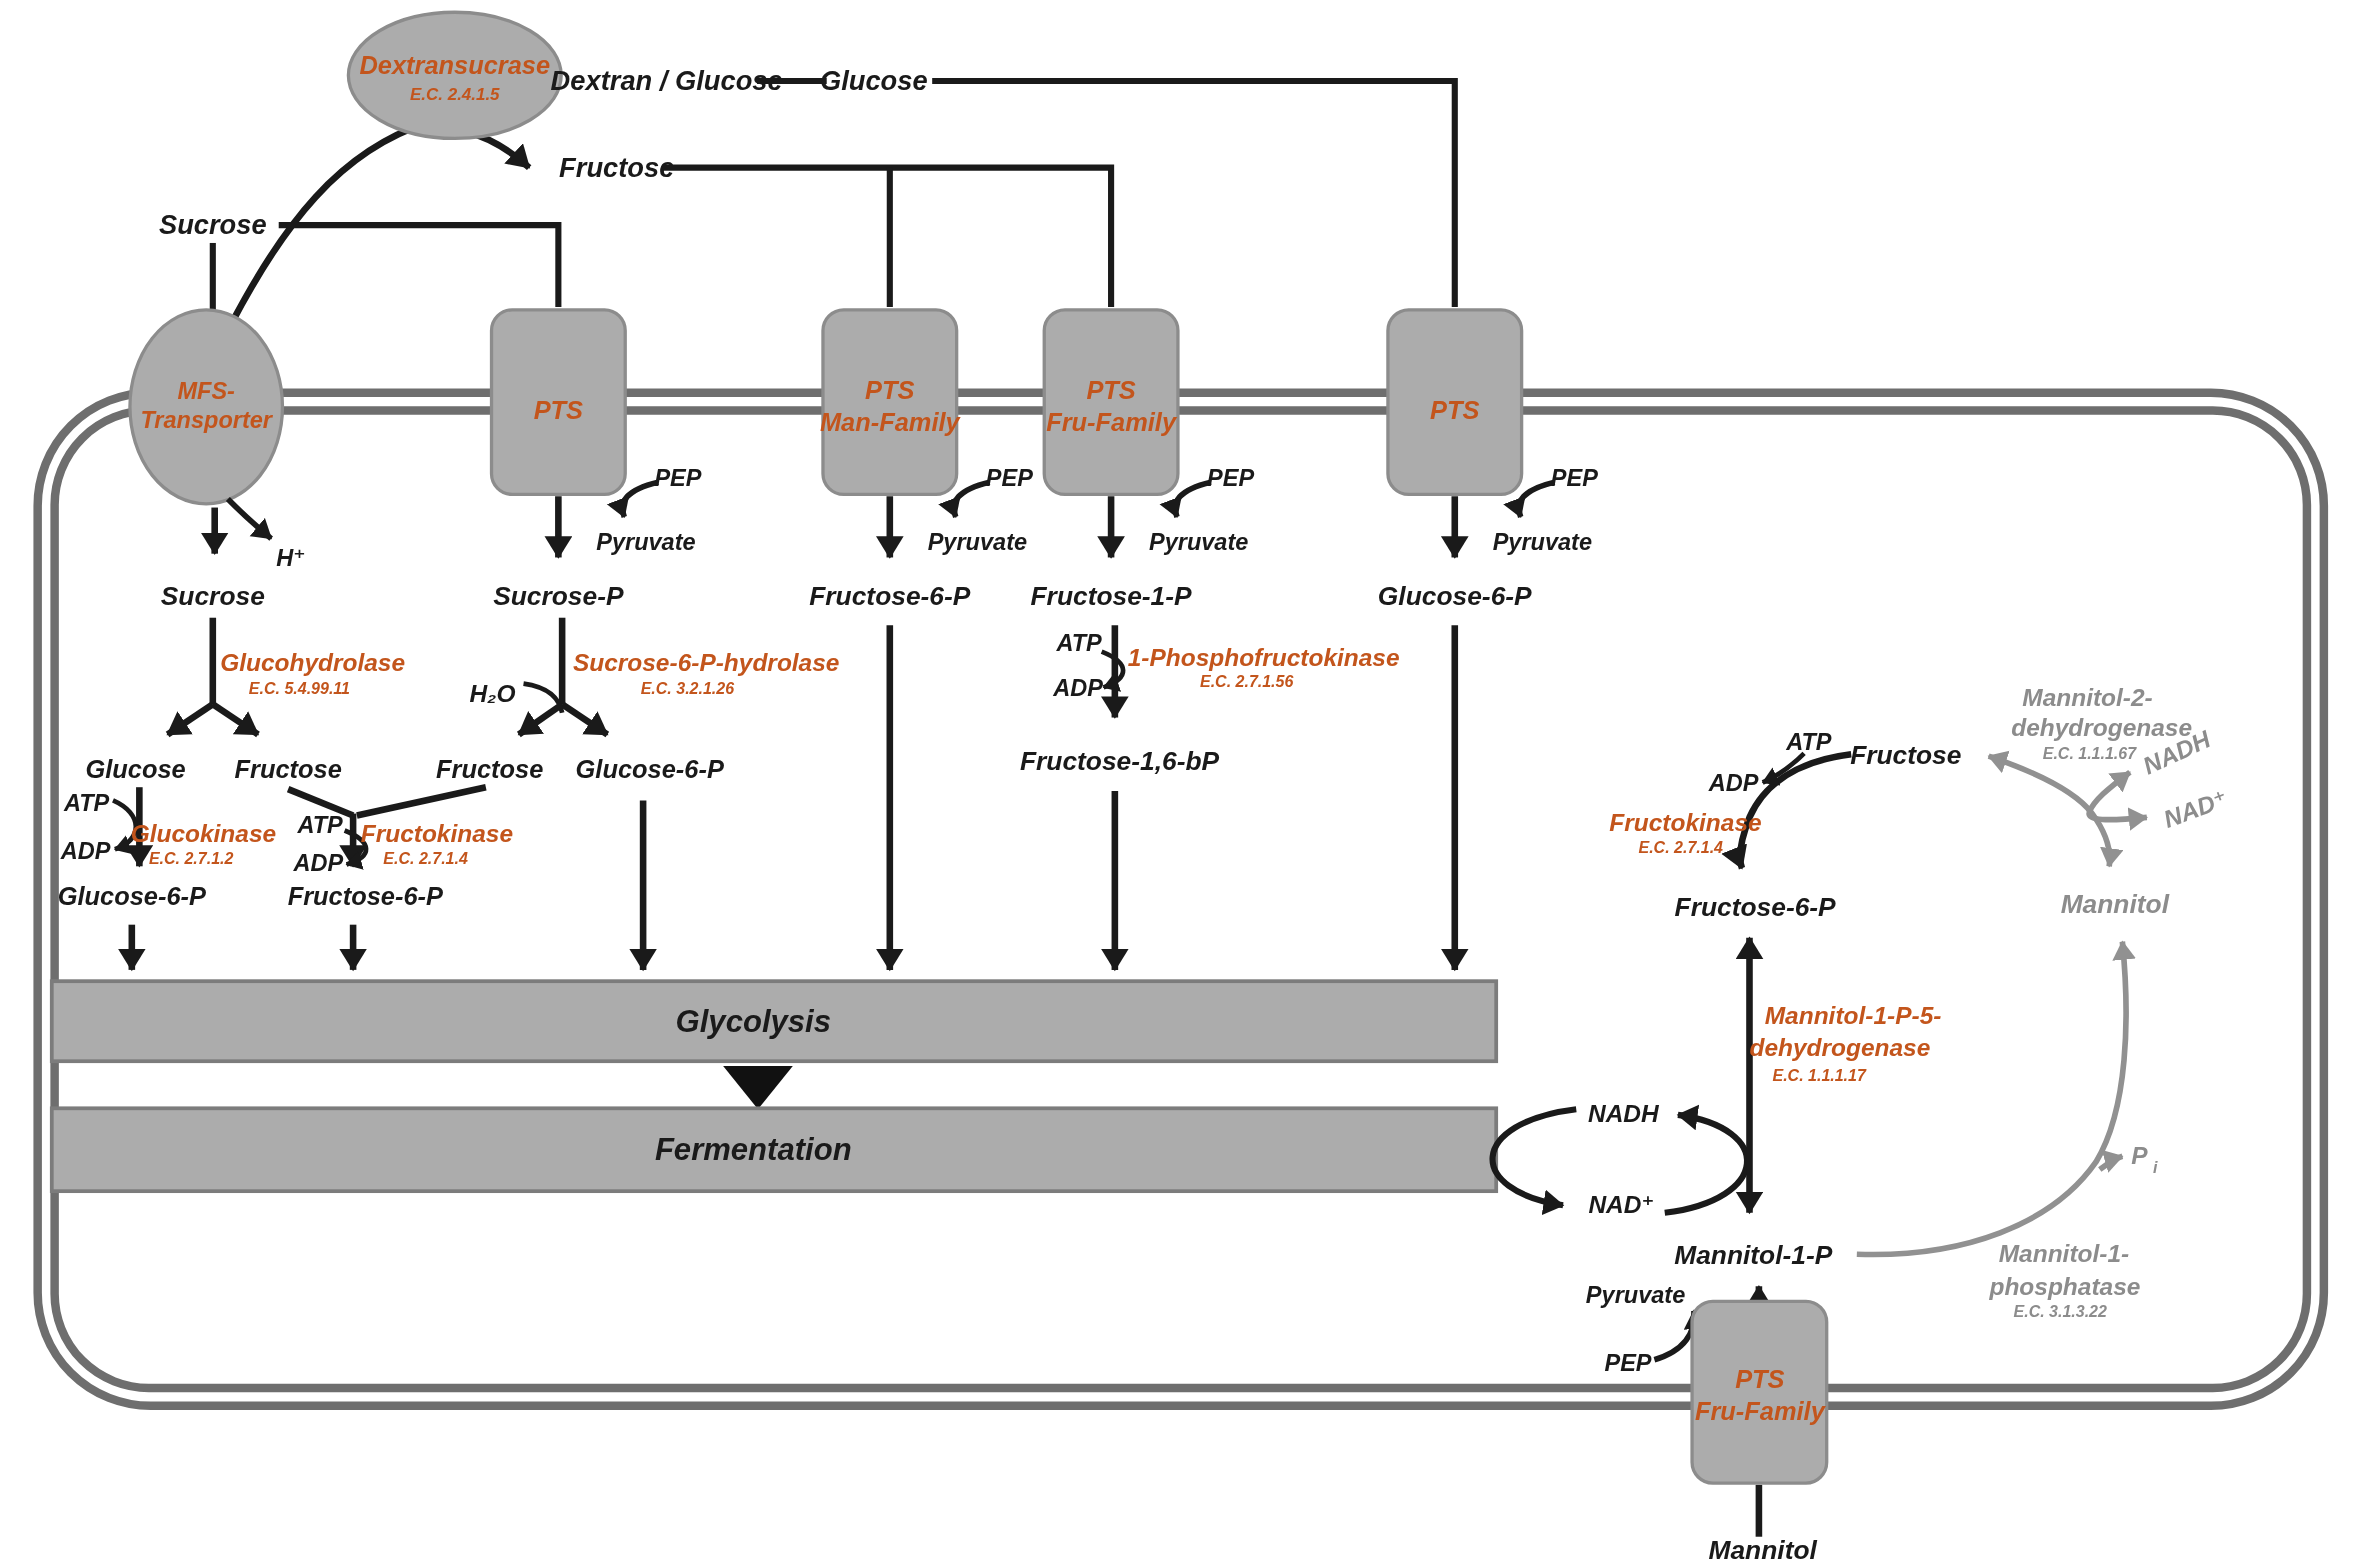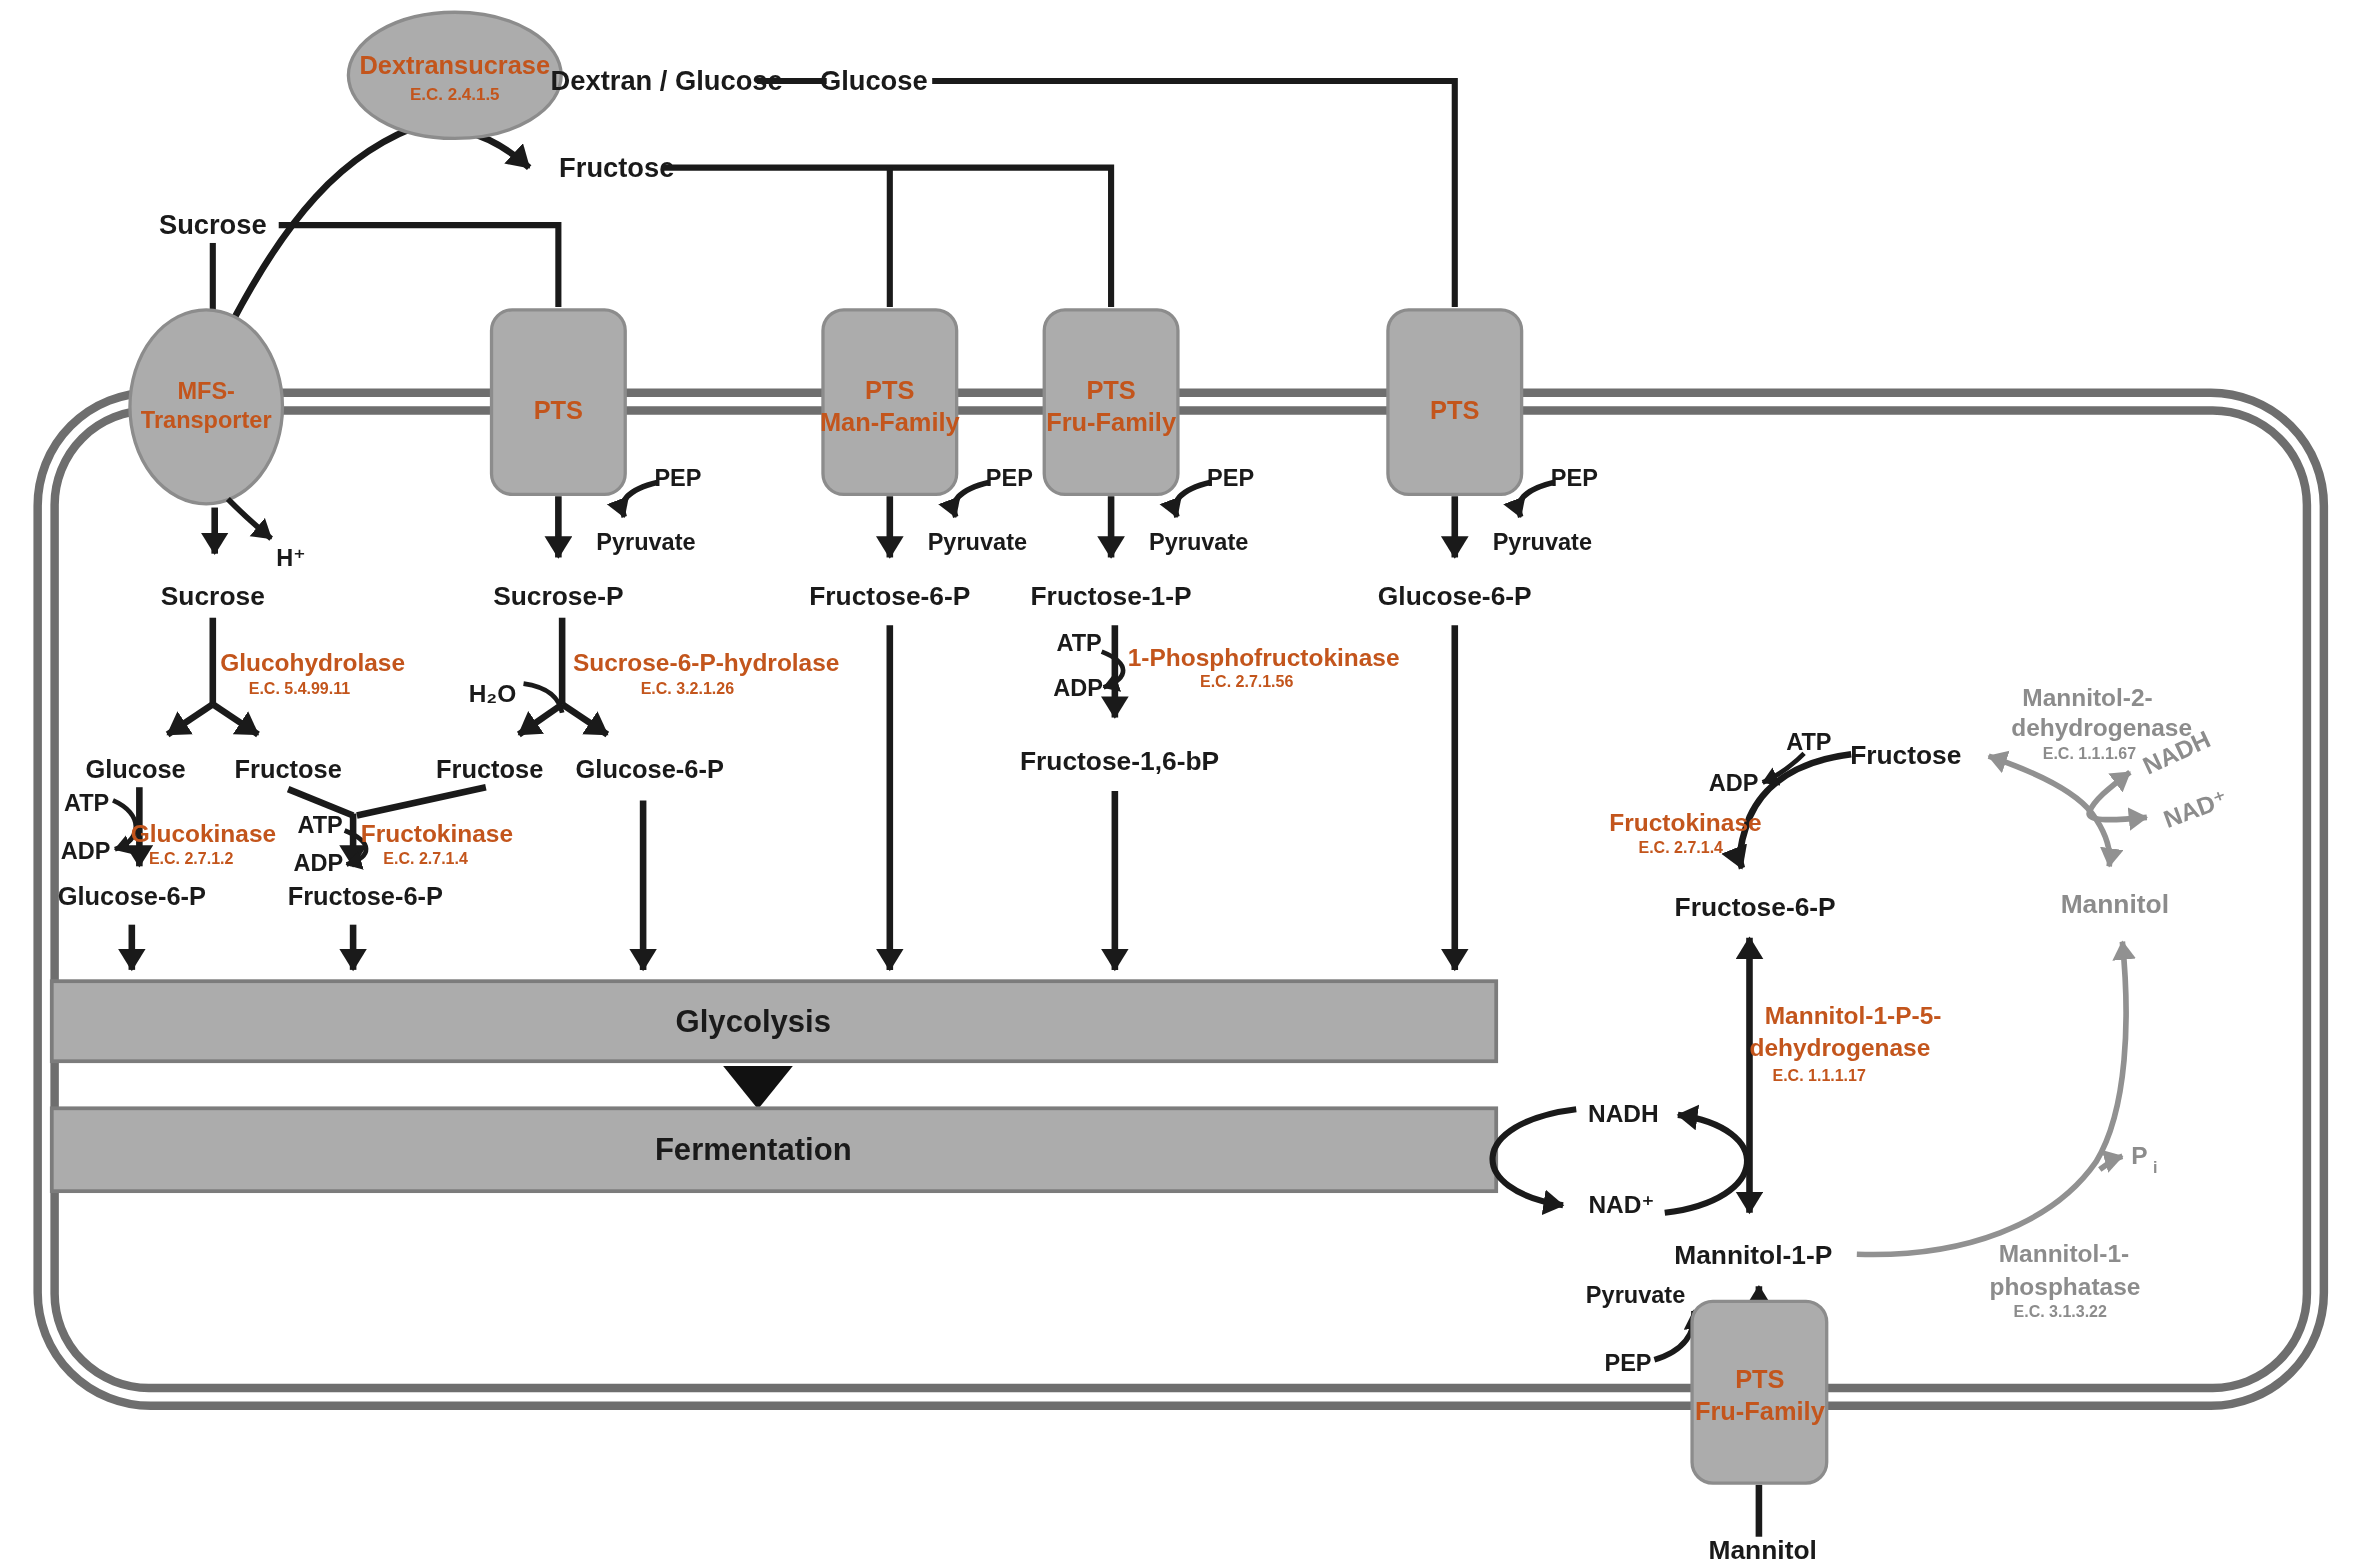--- a/index.html
+++ b/index.html
@@ -1,16 +1,16 @@
 <!DOCTYPE html>
 <html style="font-size:15px"><head>
 <meta charset="utf-8">
 <style>
   html,body{margin:0;padding:0;background:#ffffff;}
-  .stage{width:2354px;height:1565px;position:relative;}
+  .stage{width:2354px;height:1565px;position:relative;font-style:italic;}
   svg{display:block;}
   text{font-family:"Liberation Sans","DejaVu Sans",sans-serif;font-weight:bold;text-anchor:middle;}
   .blk{fill:#1A1A1A;}
   .org{fill:#C3551C;}
   .gry{fill:#8C8C8C;}
   .s17{font-size:17px;} .s18{font-size:18px;} .s25{font-size:25px;}
   .s26{font-size:26px;} .s27{font-size:27px;} .s28{font-size:28px;}
   .s29{font-size:29px;} .s33{font-size:33px;}
   .ln{stroke:#1A1A1A;fill:none;}
   .gln{stroke:#919191;fill:none;}

